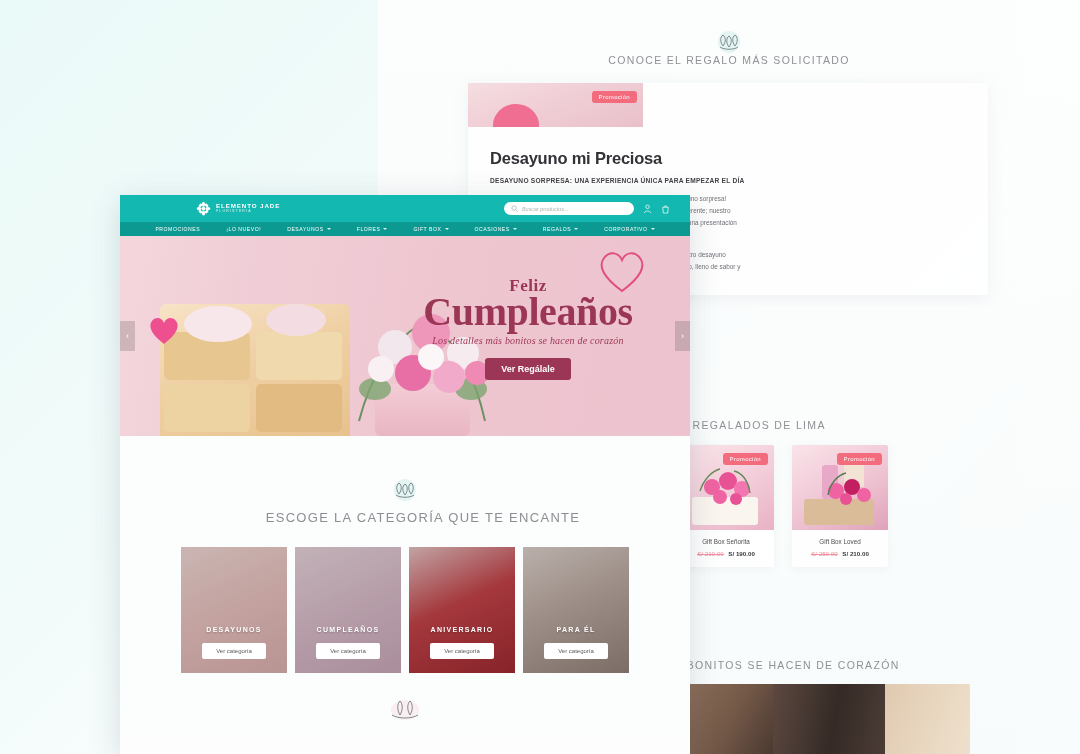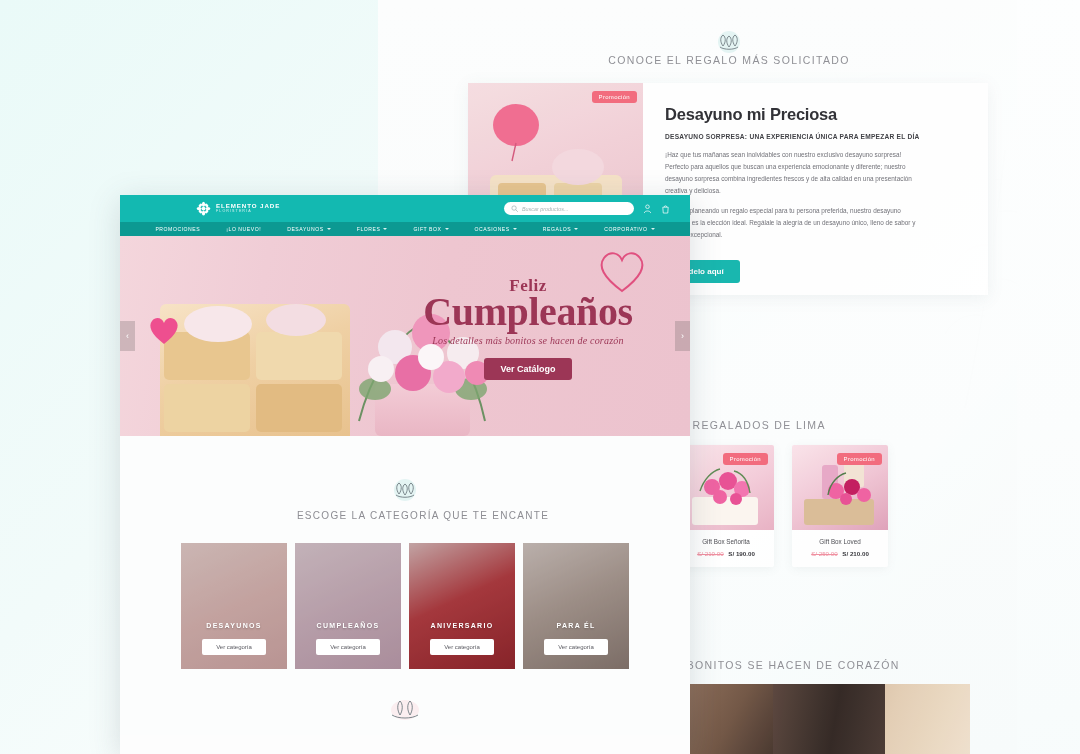--- a/index.html
+++ b/index.html
@@ -40,20 +40,21 @@
     font-size: 10.5px; letter-spacing: 1.35px;
     color: #8d8d93; font-weight: 400;
   }
 
   .hero-card {
     position: absolute; left: 90px; top: 83px;
     width: 520px; height: 212px;
     background: #ffffff;
     box-shadow: 0 3px 16px rgba(90,110,120,.09);
     display: flex;
+    flex-direction: column;
   }
   .hero-card-img {
     width: 175px; height: 212px;
     background: linear-gradient(160deg,#f6dde1 0%,#f1cfd6 40%,#e9bfc8 100%);
     position: relative; overflow: hidden;
   }
   .promo-badge {
     position: absolute; right: 6px; top: 8px;
     background: #f2687a; color: #fff;
     font-size: 6px; letter-spacing: .3px;
@@ -498,38 +499,38 @@
       <path d="M17 30 C4 20 1 12 5 7 C9 2 15 4 17 9 C19 4 25 2 29 7 C33 12 30 20 17 30Z" fill="#ee4f8f"></path>
     </svg>
     <svg class="outline-heart" viewBox="0 0 52 46">
       <path d="M26 43 C7 29 2 18 8 10 C14 2 23 5 26 12 C29 5 38 2 44 10 C50 18 45 29 26 43Z" fill="none" stroke="#e0507f" stroke-width="2"></path>
     </svg>
 
     <div class="slide-copy">
       <div class="sc-feliz">Feliz</div>
       <div class="sc-cumple">Cumpleaños</div>
       <div class="sc-tag">Los detalles más bonitos se hacen de corazón</div>
-      <button class="sc-btn">Ver Catálogo</button>
+      <button class="sc-btn">Ver Regálale</button>
     </div>
   </div>
 
   <div class="cat-band">
     <div class="cat-orn-wrap">
       <div class="sec-ornament">
         <svg viewBox="0 0 30 24" width="30" height="24">
           <circle cx="15" cy="12" r="11" fill="#e4f4f3"></circle>
           <g fill="none" stroke="#6e7a80" stroke-width=".9">
             <path d="M9 16 C6 12 6 7 9 5 C12 7 12 12 9 16Z"></path>
             <path d="M21 16 C24 12 24 7 21 5 C18 7 18 12 21 16Z"></path>
             <path d="M15 17 C12 13 12 8 15 6 C18 8 18 13 15 17Z"></path>
             <path d="M6 17 C10 20 20 20 24 17"></path>
           </g>
         </svg>
       </div>
-      <div class="sec-heading" style="margin-top:8px;font-size:10px;letter-spacing:1.3px;margin-left:36px;">ESCOGE LA CATEGORÍA QUE TE ENCANTE</div>
+      <div class="sec-heading" style="margin-top:8px;font-size:13px;letter-spacing:1.3px;margin-left:36px;">ESCOGE LA CATEGORÍA QUE TE ENCANTE</div>
     </div>
 
     <div class="cat-grid">
       <div class="cat-card cat-1">
         <div class="veil"></div>
         <div class="cat-label">DESAYUNOS</div>
         <button class="cat-btn">Ver categoría</button>
       </div>
       <div class="cat-card cat-2">
         <div class="veil"></div>

